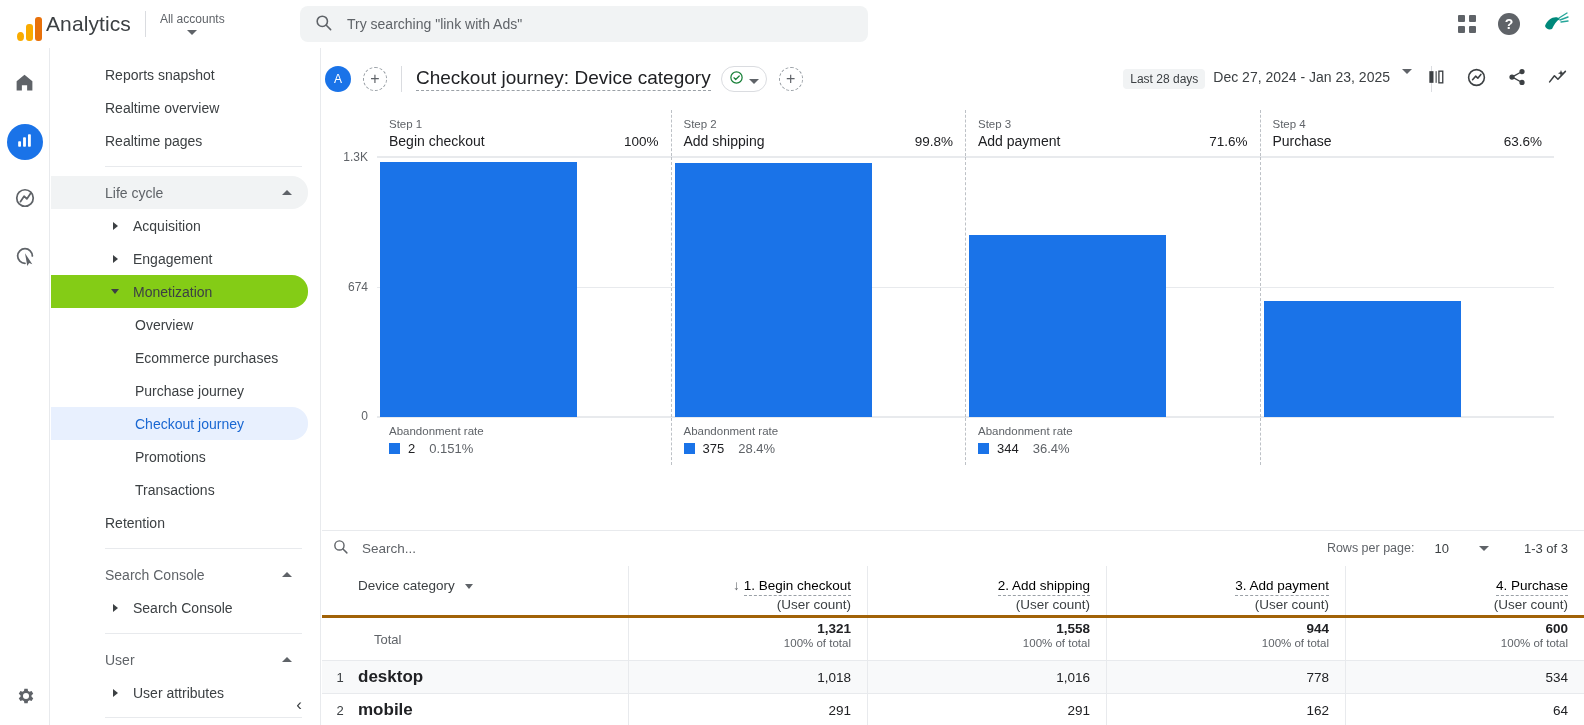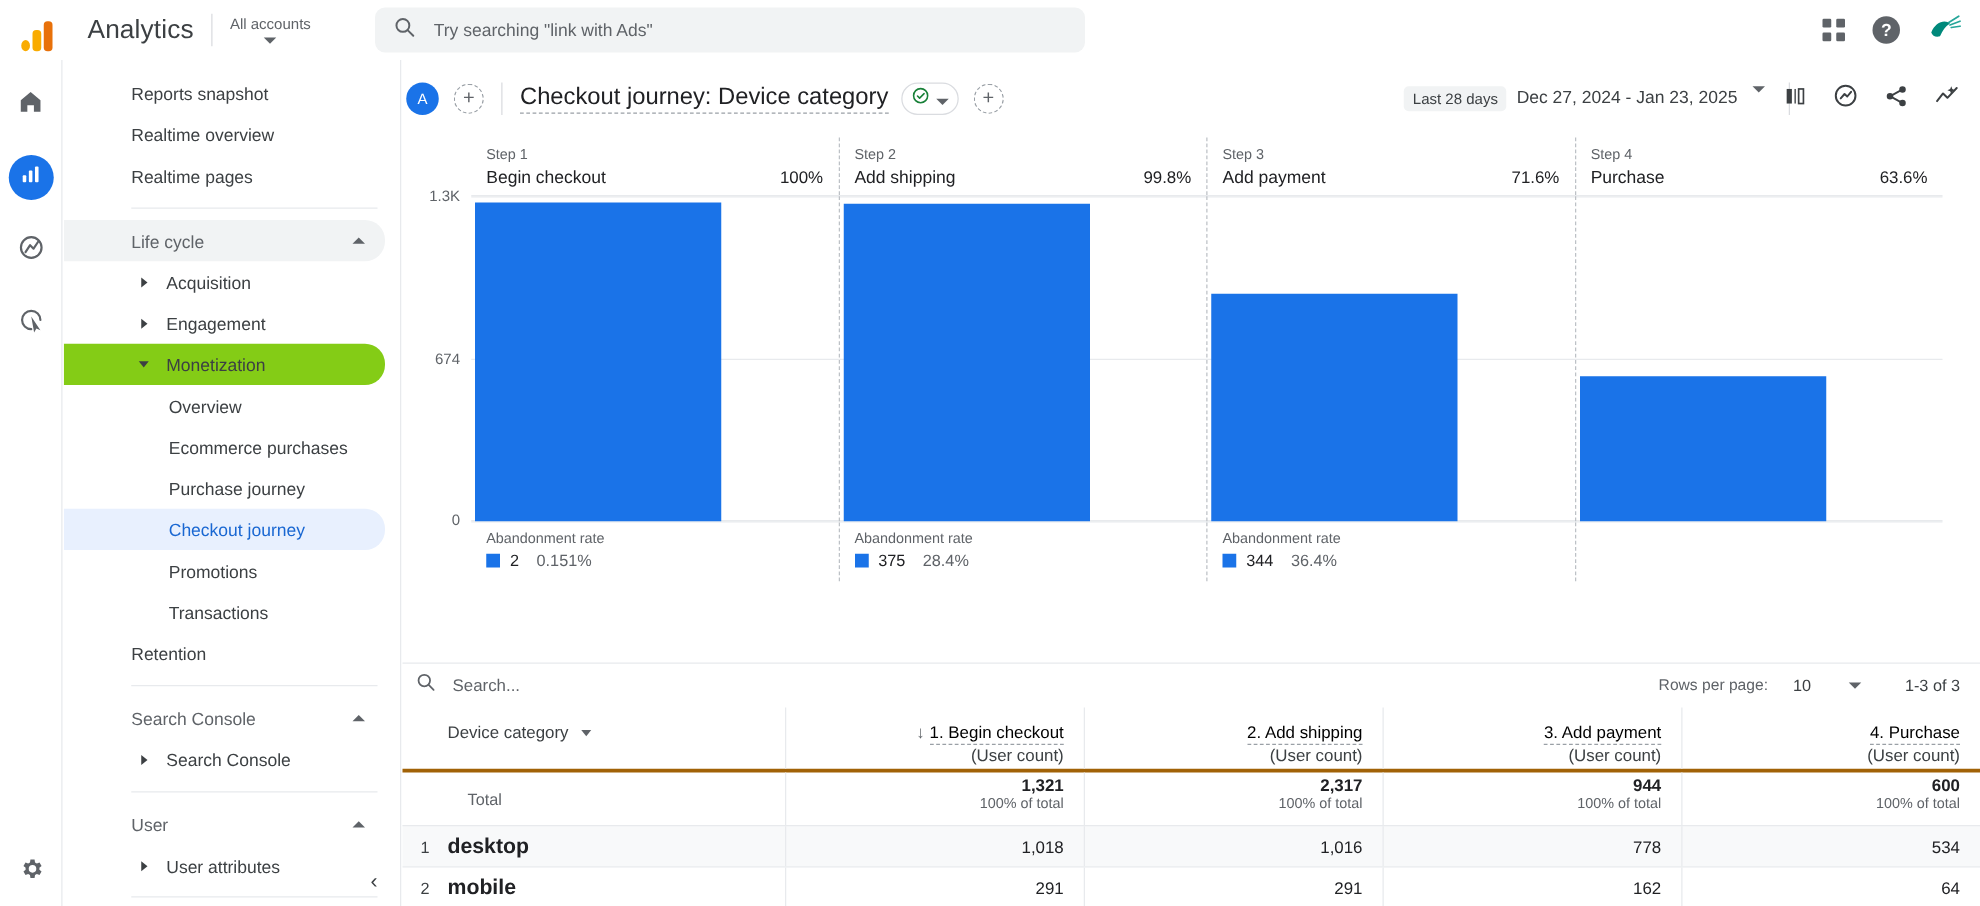--- a/index.html
+++ b/index.html
@@ -14,21 +14,21 @@
   .topbar {
     position: absolute; top: 0; left: 0; width: 1584px; height: 48px;
     background: #fff; display: flex; align-items: center;
     border-bottom: 1px solid transparent;
   }
   .ga-logo { margin-left: 12px; width: 34px; height: 34px; display:flex; align-items:flex-end; justify-content:center; gap:2px; }
   .ga-logo i { display:block; border-radius: 2px; }
   .ga-logo .b1 { width:7px; height:9px; background:#f9ab00; border-radius:50%; }
   .ga-logo .b2 { width:7px; height:17px; background:#f9ab00; border-radius:3px;}
   .ga-logo .b3 { width:7px; height:24px; background:#e8710a; border-radius:3px;}
-  .brand { font-size: 21px; color: #3c4043; margin-left: 24px; letter-spacing: .1px; font-weight: 400;}
+  .brand { font-size: 21px; color: #3c4043; margin-left: 0; letter-spacing: .1px; font-weight: 400;}
   .vdiv { width:1px; height:26px; background:#dadce0; margin: 0 14px; }
   .acct { display:flex; flex-direction:column; align-items:center; cursor:pointer; }
   .acct-label { font-size: 12px; color:#5f6368; line-height: 14px; }
   .caret-dn { width:0;height:0;border-left:5px solid transparent;border-right:5px solid transparent;border-top:5px solid #5f6368; margin-top:4px;}
   .search-wrap {
     position:absolute; left:300px; top:6px; width: 568px; height:36px;
     background:#f1f3f4; border-radius:8px; display:flex; align-items:center; padding: 0 14px; cursor:text;
   }
   .search-wrap .sicon { margin-right: 14px; }
   .search-input {
@@ -494,21 +494,21 @@
       </div>
     </div>
 
     <div class="dt-total">
       <div class="tot-lbl">Total</div>
       <div class="tot-cell">
         <span class="tot-num">1,321</span>
         <span class="tot-sub">100% of total</span>
       </div>
       <div class="tot-cell">
-        <span class="tot-num">2,317</span>
+        <span class="tot-num">1,558</span>
         <span class="tot-sub">100% of total</span>
       </div>
       <div class="tot-cell">
         <span class="tot-num">944</span>
         <span class="tot-sub">100% of total</span>
       </div>
       <div class="tot-cell">
         <span class="tot-num">600</span>
         <span class="tot-sub">100% of total</span>
       </div>

